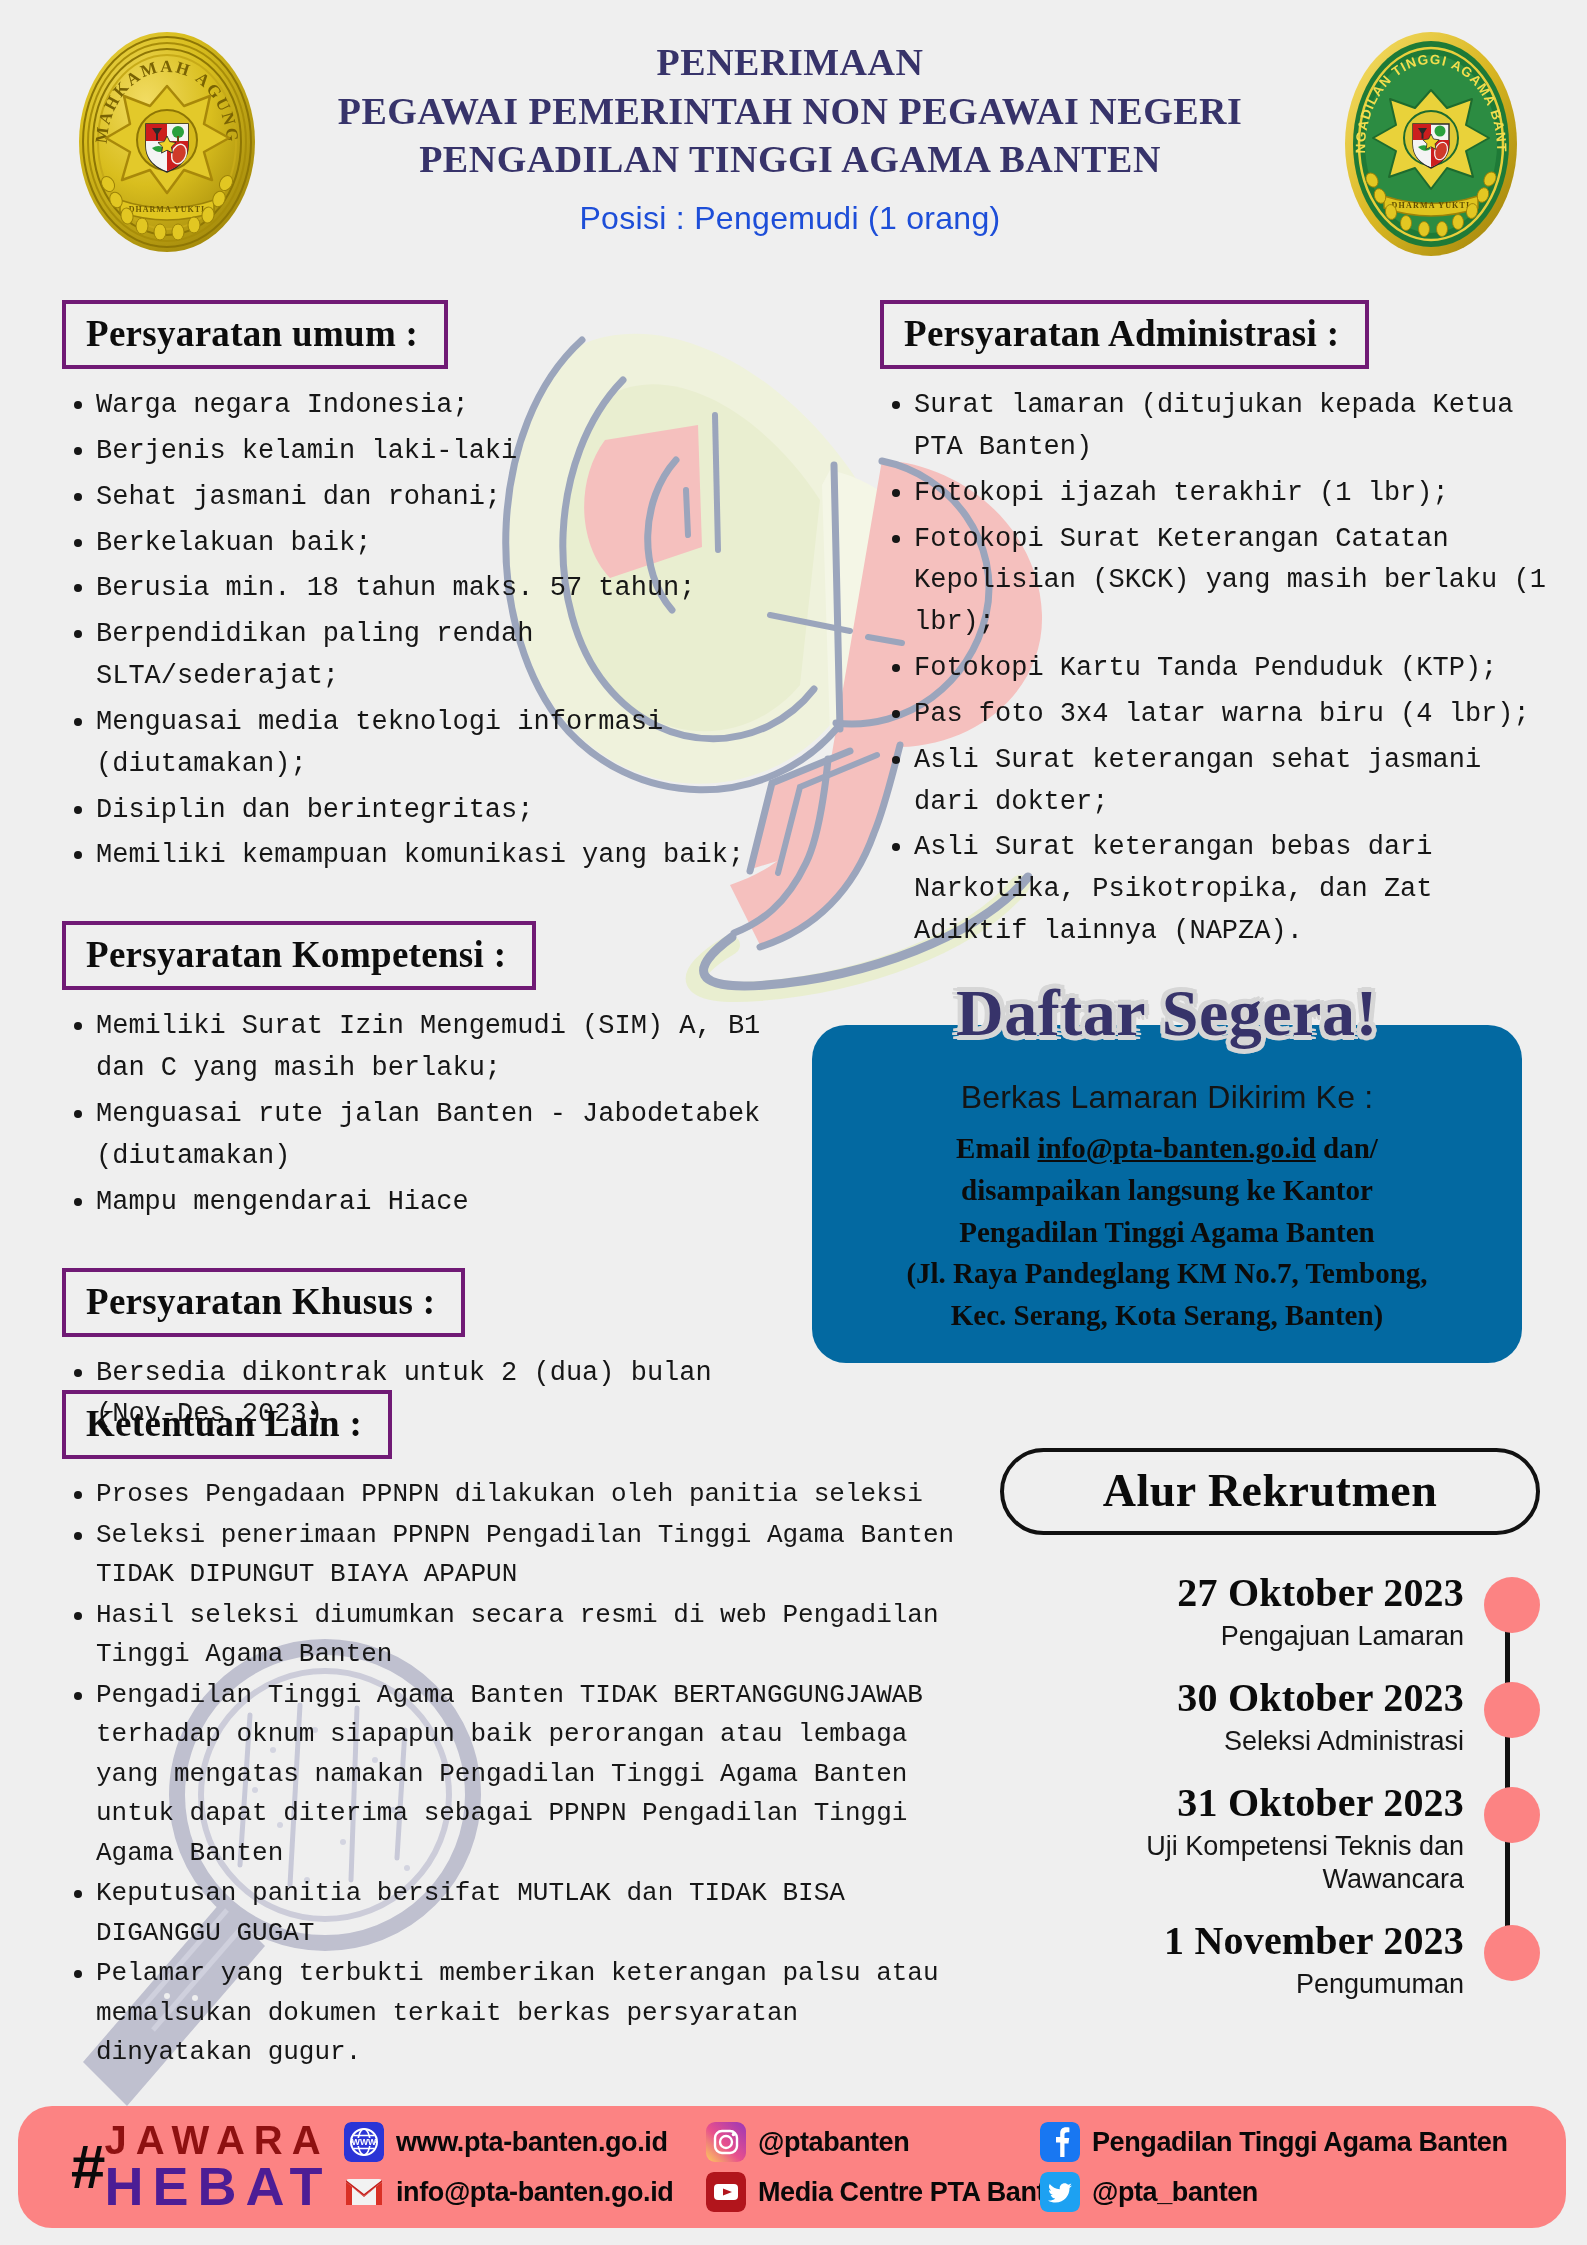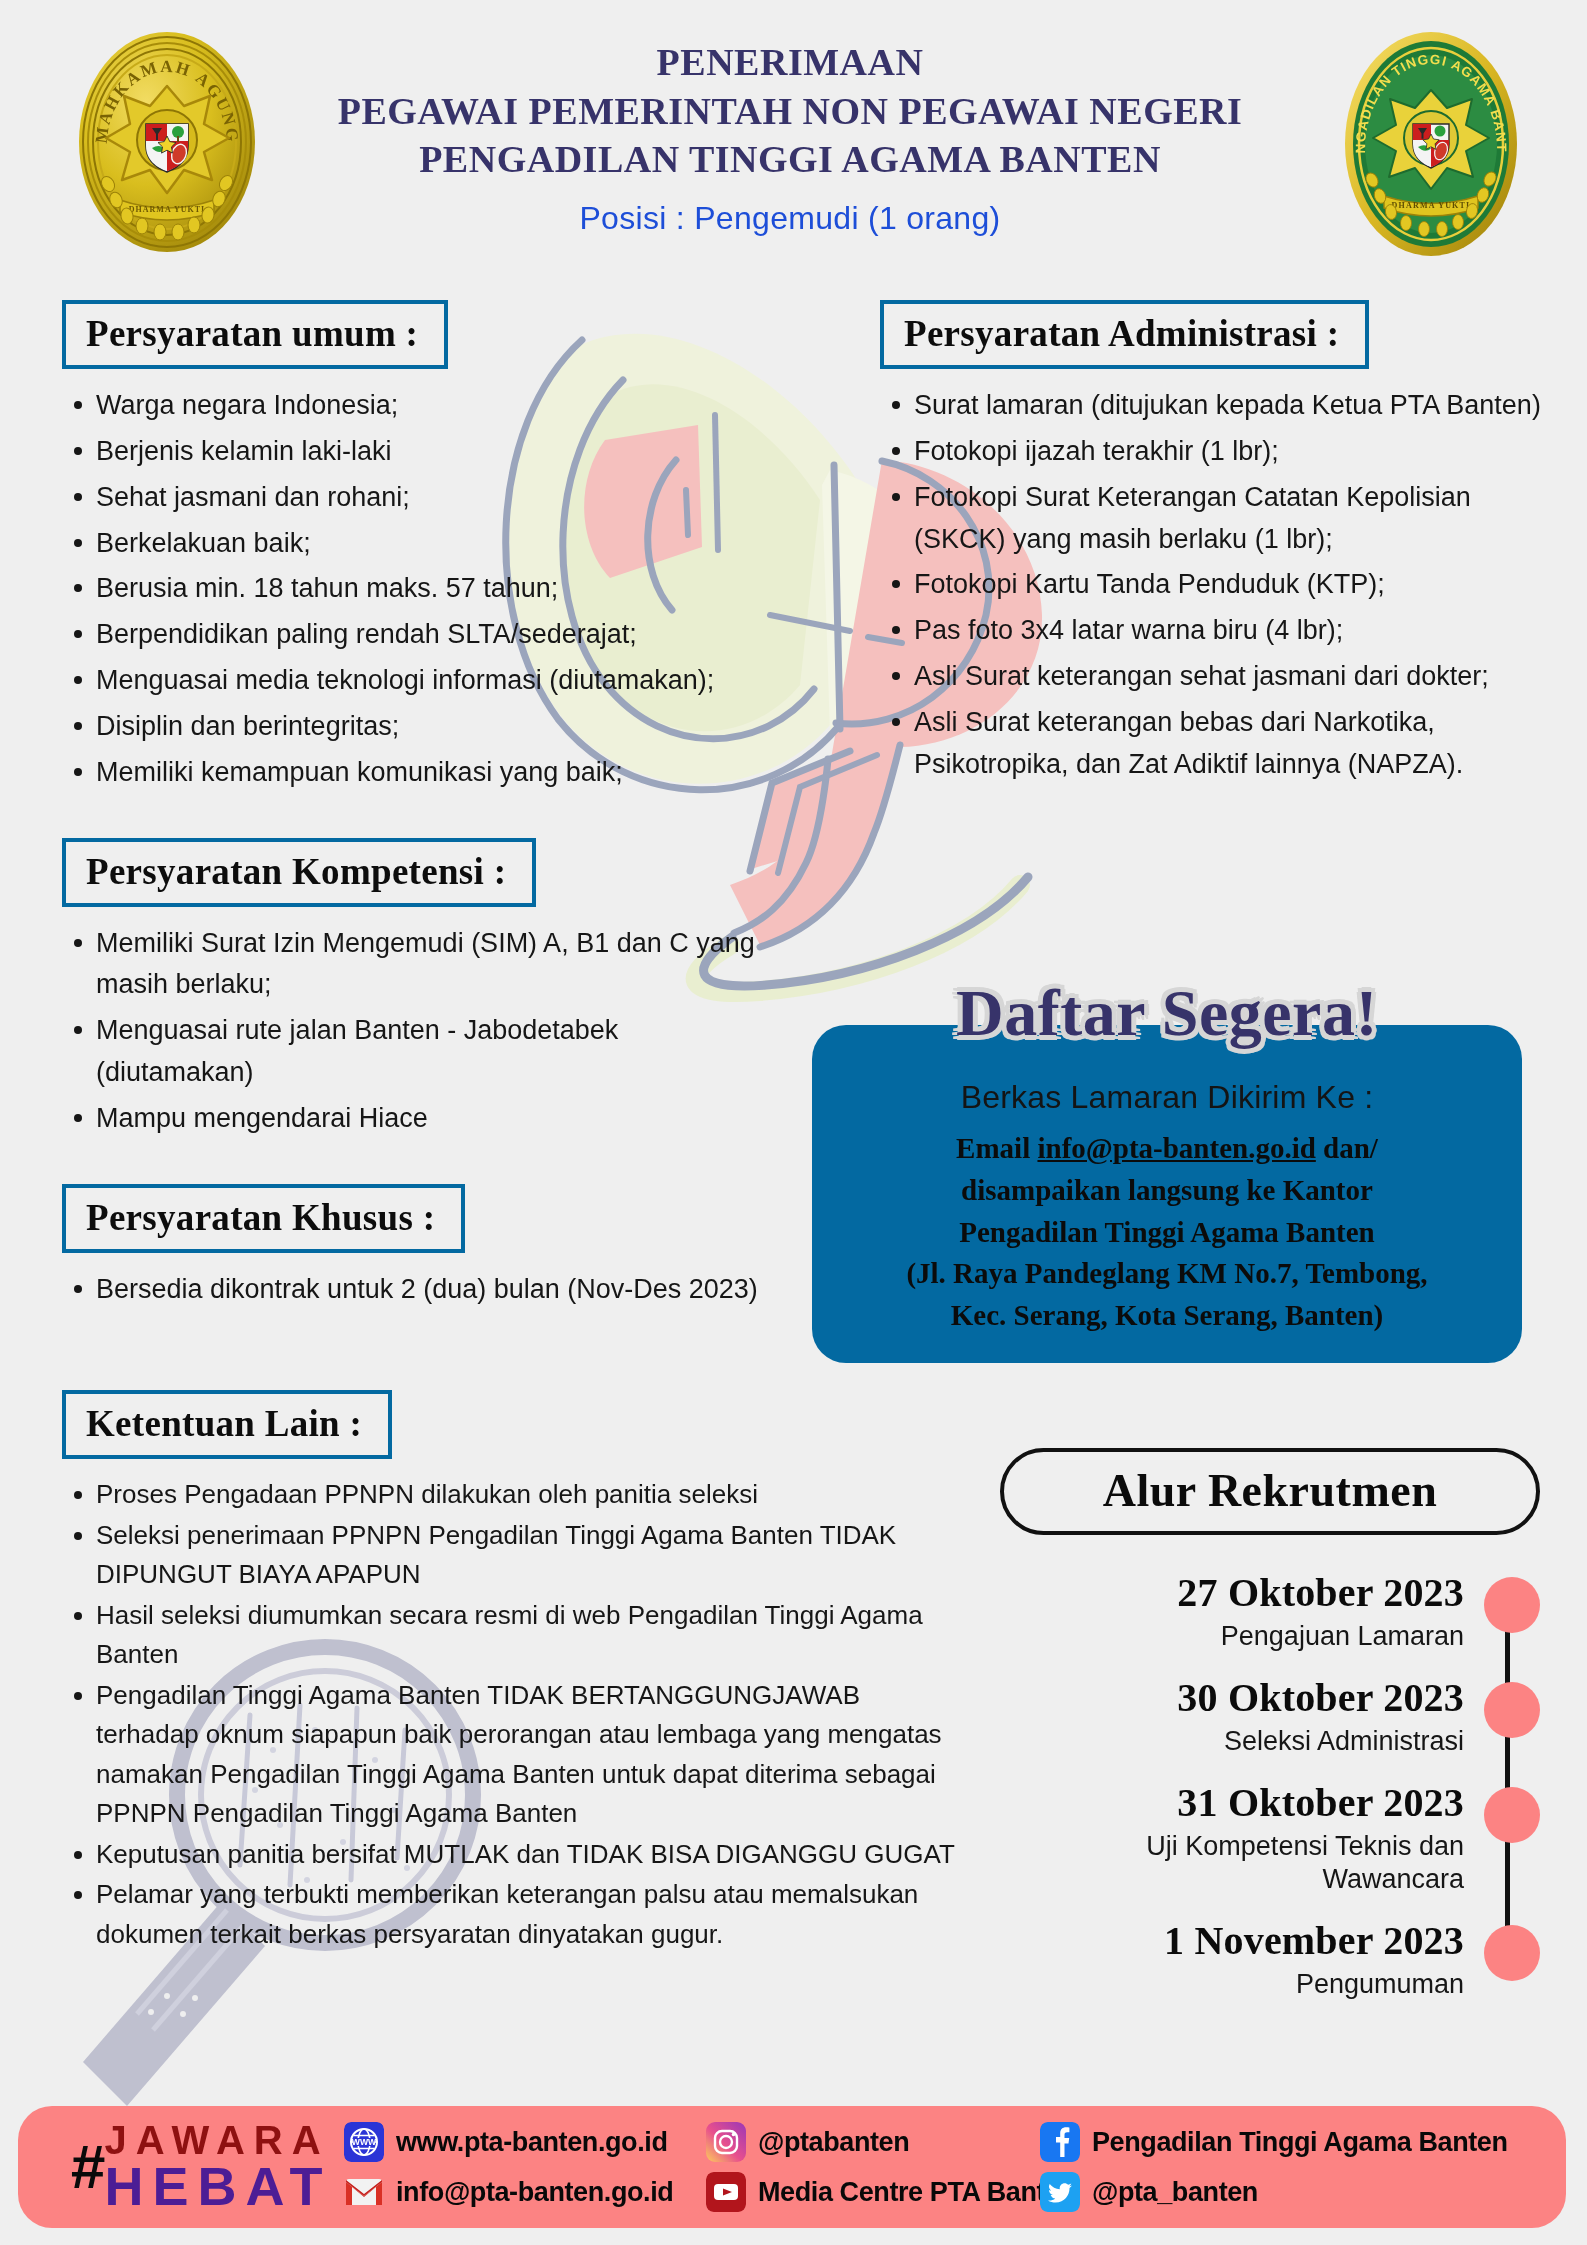--- a/index.html
+++ b/index.html
@@ -29,29 +29,29 @@
   .t1{font-size:38px;}
   .t2{font-size:38px;}
   .t3{font-size:38px;}
   .subtitle{
     margin-top:16px;font-size:32px;color:#1d4ed8;font-family:Liberation Sans, sans-serif;
     letter-spacing:.3px;
   }
 
   
   .sec-head{
-    display:inline-block;border:4px solid #0369a1;background:transparent;
+    display:inline-block;border:4px solid #701a75;background:transparent;
     padding:8px 26px 10px 20px;
     font-family:"Liberation Serif", serif;font-weight:bold;
     font-size:37px;color:#0d0d0d;letter-spacing:.3px;
     position:relative;z-index:4;
   }
 
   ul.reqs{
-    list-style:none;margin:16px 0 0 0;padding:0;position:relative;z-index:4;
+    list-style:none;margin:16px 0 0 0;padding:0;position:relative;z-index:4;font-family:Liberation Mono, monospace;
   }
   ul.reqs li{
     position:relative;padding-left:34px;margin-bottom:4px;
     font-size:27px;line-height:1.55;color:#161616;
   }
   ul.reqs li:before{
     content:"";position:absolute;left:12px;top:16px;
     width:8px;height:8px;border-radius:50%;background:#161616;
   }
 

